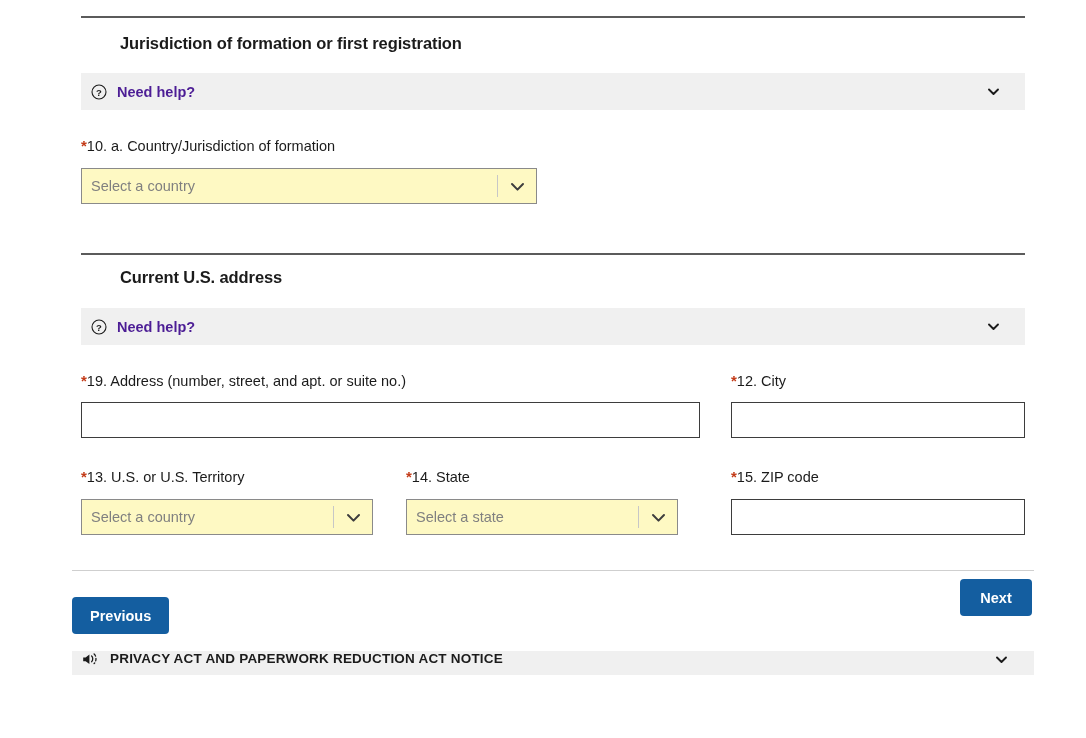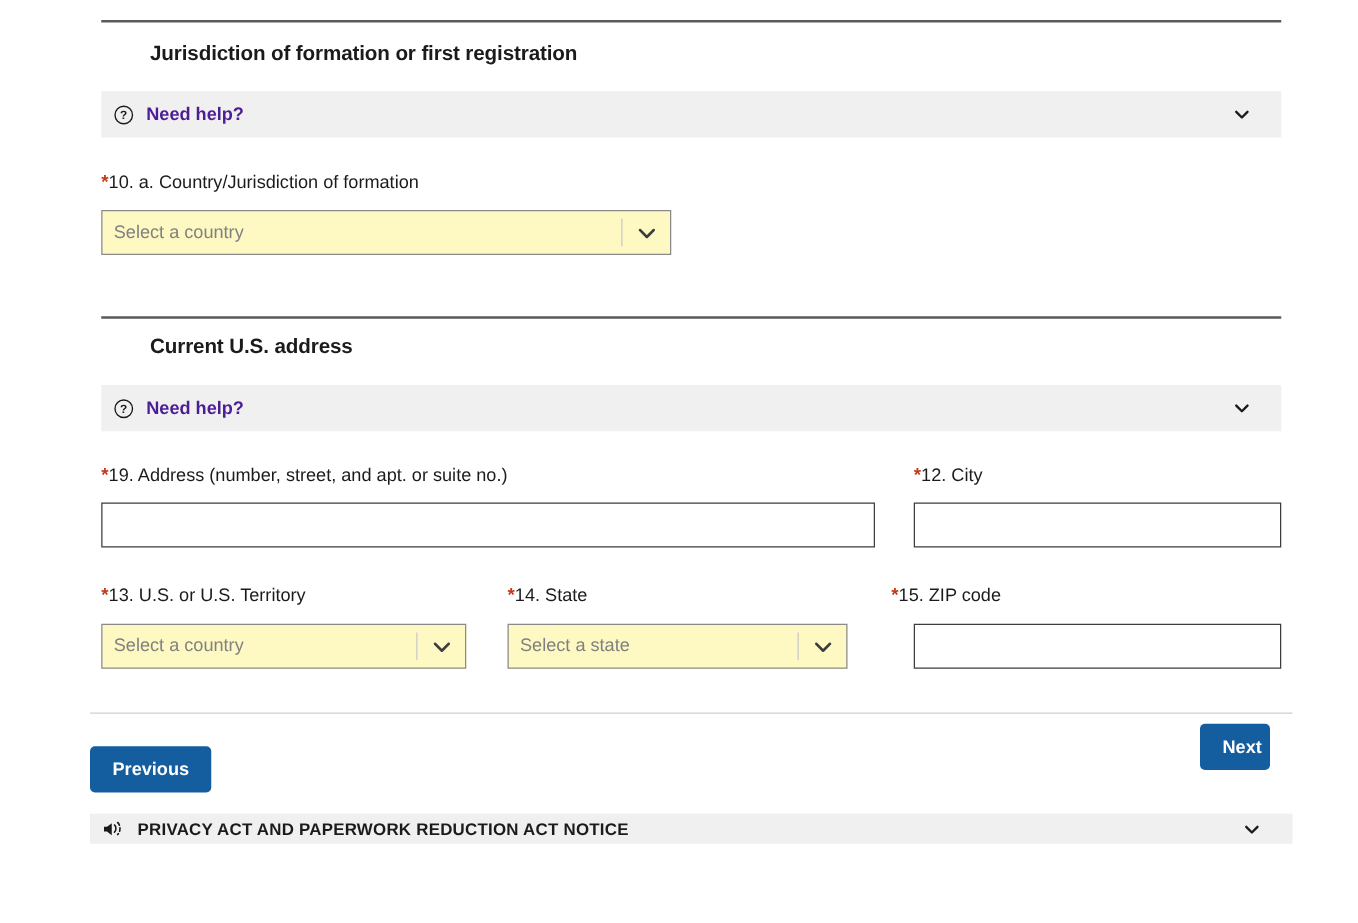--- a/index.html
+++ b/index.html
@@ -147,21 +147,21 @@
   }
 
   
   .privacy-bar {
     position: absolute;
     left: 72px;
     width: 962px;
     height: 24px;
     background: #f0f0f0;
     display: flex;
-    align-items: center;
+    align-items: flex-start;
     cursor: pointer;
   }
   .privacy-bar .bull {
     margin-left: 10px;
     width: 18px; height: 16px;
     display: flex; align-items: center; justify-content: center;
   }
   .privacy-bar .privacy-label {
     margin-left: 10px;
     font-size: 13.5px;
@@ -262,30 +262,30 @@
   <div class="select-box" style="left:406px; top:499px; width:272px;">
     <span class="sel-text">Select a state</span>
     <span class="sel-div"></span>
     <span class="sel-chev">
       <svg width="19" height="19" viewBox="0 0 19 19">
         <path d="M4 7 L9.5 12.6 L15 7" fill="none" stroke="#3d3d3d" stroke-width="2" stroke-linecap="round" stroke-linejoin="round"></path>
       </svg>
     </span>
   </div>
 
-  <div class="field-label" style="left:713px; top:468px;text-align:right;">
+  <div class="field-label" style="left:731px; top:468px;text-align:right;">
     <span class="req">*</span><span>15. ZIP code</span>
   </div>
   <input class="txt-input" style="left: 731px; top: 499px; width: 294px;" value="" placeholder="">
 
   <div class="rule-light" style="top:570px;"></div>
 
   <button class="btn" style="left:72px; top:579px;margin-top:18px;">Previous</button>
 
-  <button class="btn" style="left:960px; top:579px; width:56px;">Next</button>
+  <button class="btn" style="left:960px; top:579px; width:72px;">Next</button>
 
   <div class="privacy-bar" style="top:651px;">
     <span class="bull">
       <svg width="18" height="15" viewBox="0 0 18 15">
         <path d="M1.2 5.4 L1.2 9.2 L3.6 9.2 L7.4 12.1 L7.4 2.5 L3.6 5.4 Z" fill="#1b1b1b"></path>
         <path d="M9.6 4.0 C11.1 5.1 11.1 8.5 9.6 9.7" fill="none" stroke="#1b1b1b" stroke-width="1.3" stroke-linecap="round"></path>
         <path d="M12.1 2.0 C14.6 4.0 14.6 9.6 12.1 11.6" fill="none" stroke="#1b1b1b" stroke-width="1.3" stroke-linecap="round" stroke-dasharray="2.6 2.2"></path>
       </svg>
     </span>
     <span class="privacy-label">PRIVACY ACT AND PAPERWORK REDUCTION ACT NOTICE</span>

